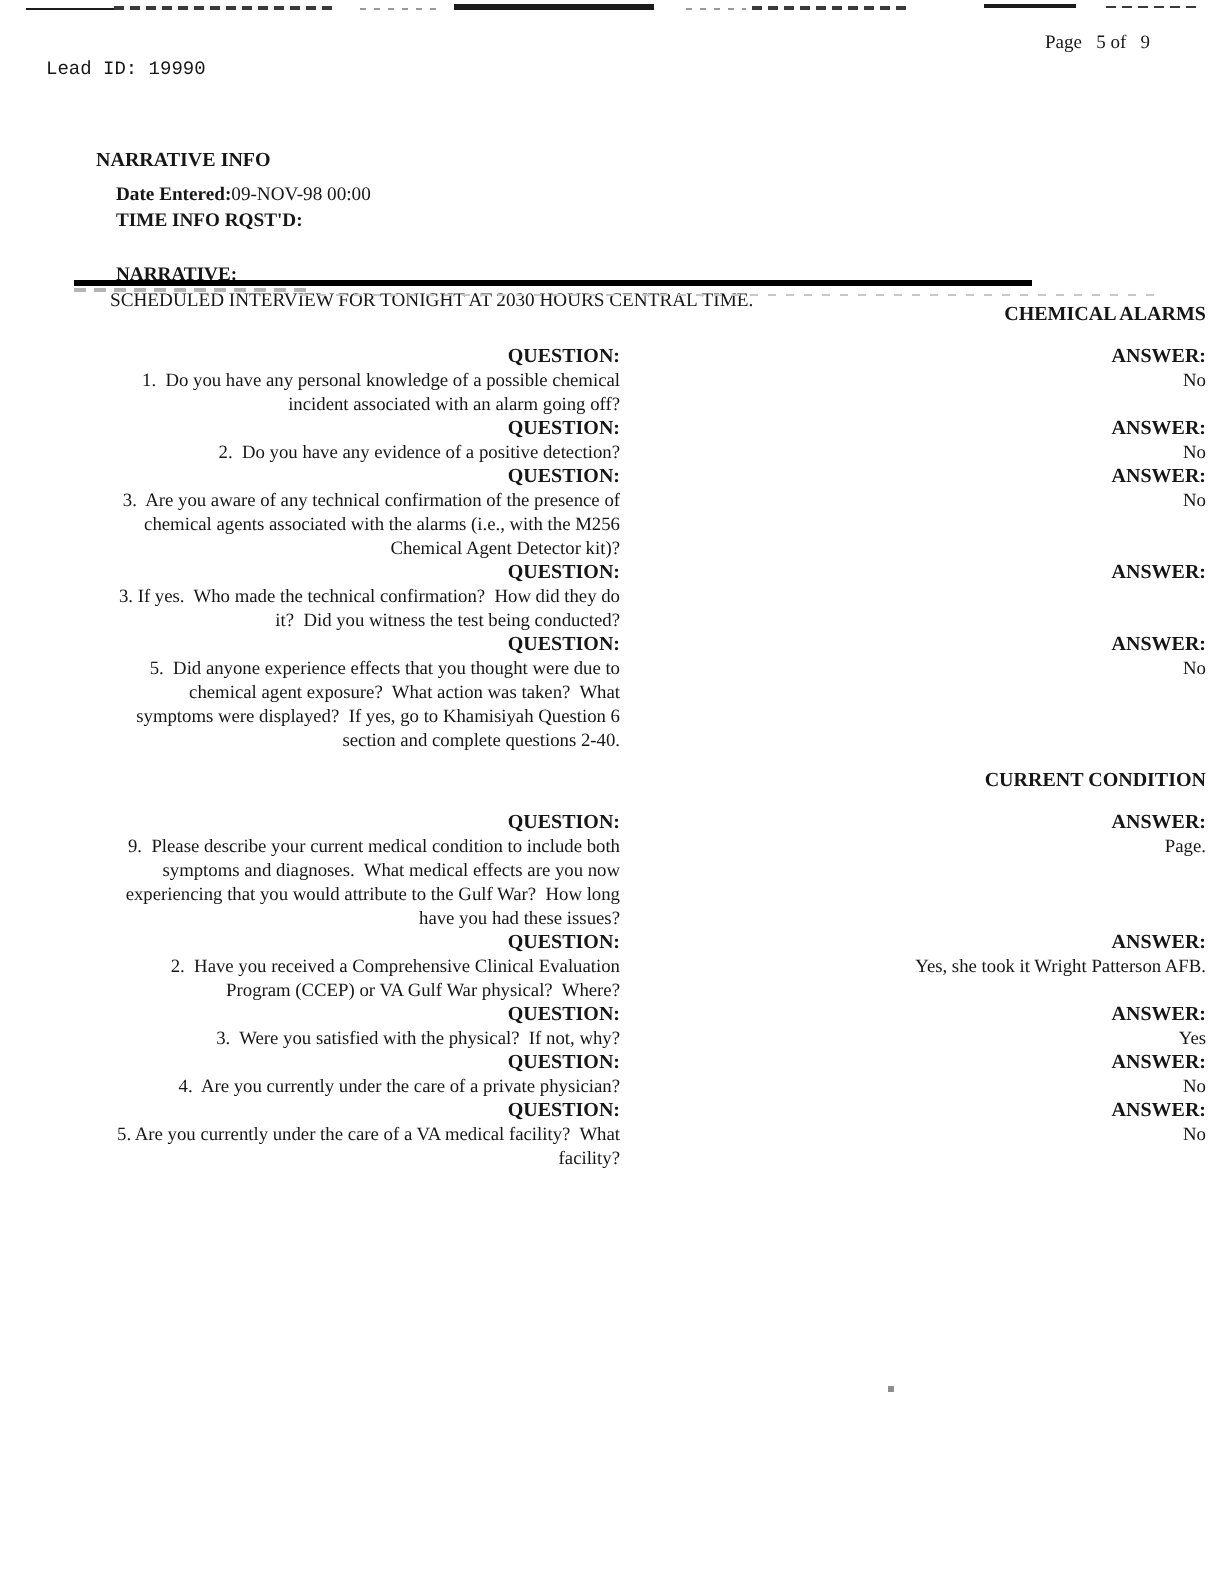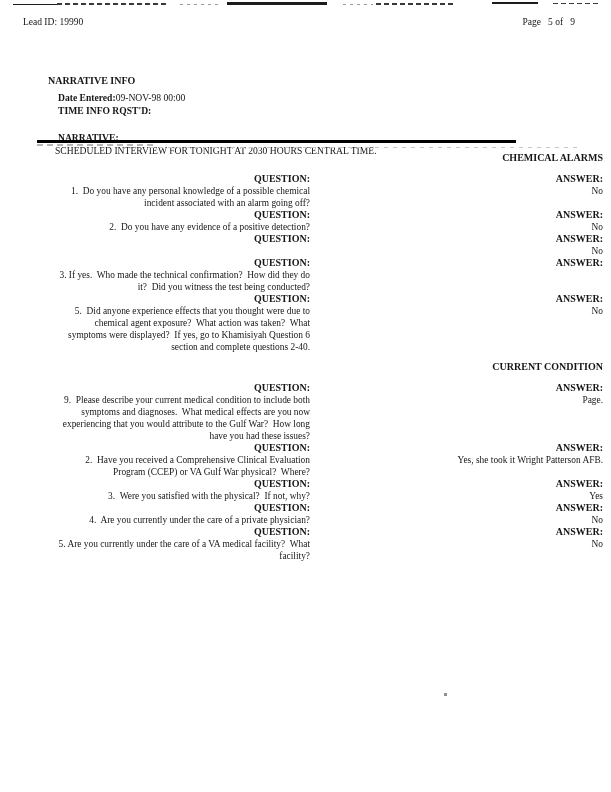--- a/index.html
+++ b/index.html
@@ -11,21 +11,21 @@
   .page{position:absolute;inset:0;}
 
   
   .scan-top{position:absolute;top:0;left:0;width:611px;height:8px;}
   .seg{position:absolute;}
   .seg.solid{background:#1c1c1c;}
   .seg.dash{background:repeating-linear-gradient(90deg,#3a3a3a 0 5px,transparent 5px 8px);}
   .seg.faint{background:repeating-linear-gradient(90deg,#9a9a9a 0 3px,transparent 3px 7px);}
 
   .hdr-row{position:absolute;top:17px;left:23px;right:23px;height:14px;font-size:9.5px;}
-  .lead-id{position:absolute;left:0;top:0;}
+  .lead-id{position:absolute;left:0;top:12px;font-family:Liberation Mono, monospace;}
   .page-no{position:absolute;right:13px;top:0;white-space:pre;}
 
   .narr{position:absolute;top:55px;left:48px;right:20px;font-size:9.6px;line-height:13px;margin-top:19px;}
   .narr .title{font-weight:bold;font-size:10px;margin-bottom:4px;}
   .narr .ind{margin-left:10px;}
   .narr b{font-weight:bold;}
   .narr .gap{height:14px;}
   .narr .ntext{margin-left:7px;}
 
   .sep{position:absolute;top:140px;left:37px;width:479px;height:3px;background:#000;}
@@ -105,20 +105,21 @@
         </div>
         <div class="a-col">
           <div class="a-label">ANSWER:</div>
           <div class="a-text">No</div>
         </div>
       </div>
 
       <div class="qa-row">
         <div class="q-col">
           <div class="q-label">QUESTION:</div>
+          <div class="q-text">3.  Are you aware of any technical confirmation of the presence of chemical agents associated with the alarms (i.e., with the M256 Chemical Agent Detector kit)?</div>
         </div>
         <div class="a-col">
           <div class="a-label">ANSWER:</div>
           <div class="a-text">No</div>
         </div>
       </div>
 
       <div class="qa-row">
         <div class="q-col">
           <div class="q-label">QUESTION:</div>

